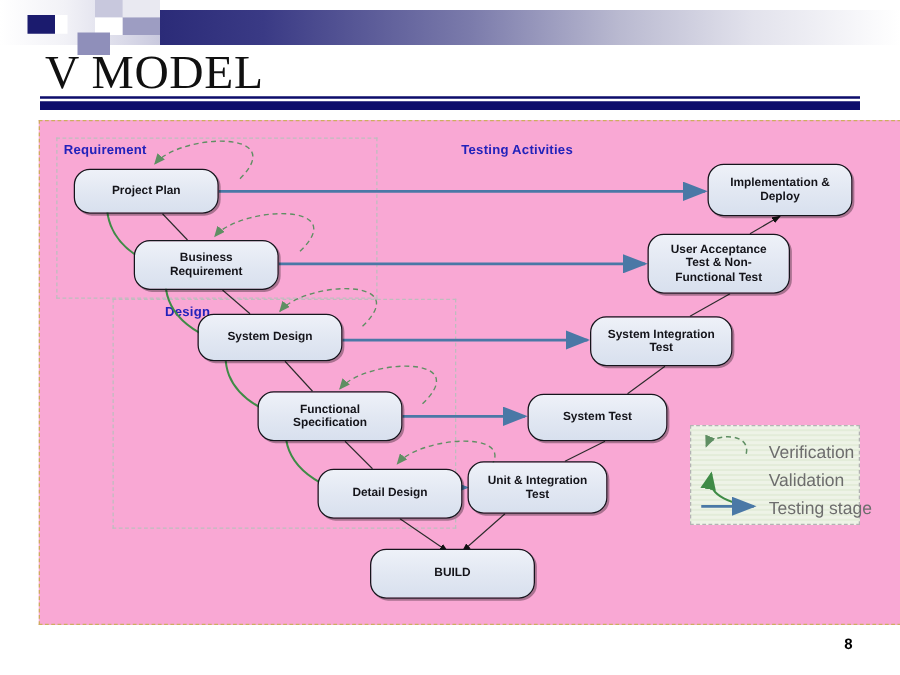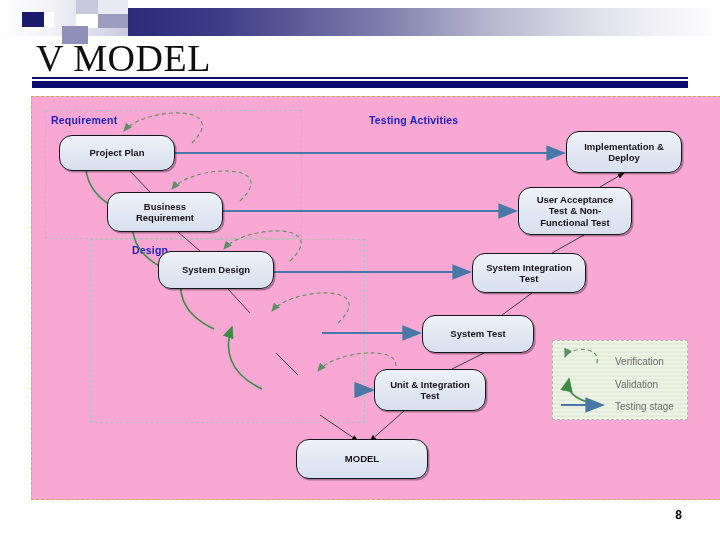--- a/index.html
+++ b/index.html
@@ -59,21 +59,21 @@
   #node-implementation      {left:534px;top:34px;width:116px;height:42px;}
 
   
   #legend{position:absolute;left:520px;top:243px;width:136px;height:80px;
     border:1px dashed #b3b3b3;box-sizing:border-box;
     background:repeating-linear-gradient(0deg,#eef3e7 0px,#eef3e7 2px,#e3ecd9 2px,#e3ecd9 4px);}
   .legend-row{position:absolute;height:20px;display:flex;align-items:center;}
   #legend-row-verification{left:62px;top:10px;}
   #legend-row-validation  {left:62px;top:33px;}
   #legend-row-testing     {left:62px;top:55px;}
-  .legend-text{font-size:10px;color:#6d6d6d;white-space:nowrap;}
+  .legend-text{font-size:14px;color:#6d6d6d;white-space:nowrap;}
 
   
   #page-number{position:absolute;right:38px;top:508px;font-size:12px;font-weight:bold;color:#000;}
   svg{position:absolute;left:0;top:0;overflow:visible;}
 </style>
 </head>
 <body>
 
 <div class="deco" id="deco-fade"></div>
 <div id="header-bar"></div>
@@ -148,21 +148,23 @@
       <path d="M85,112 C54,96 50,72 56,52"></path>
       <path d="M133,172 C100,156 96,132 104,110"></path>
       <path d="M182,232 C148,216 144,192 152,170"></path>
       <path d="M230,292 C196,276 192,252 200,230"></path>
     </g>
   </svg>
 
   <div class="node" id="node-project-plan">Project Plan</div>
   <div class="node" id="node-business-requirement">Business<br>Requirement</div>
   <div class="node" id="node-system-design">System Design</div>
-  <div class="node" id="node-build">MODEL</div>
+  <div class="node" id="node-functional-spec">Functional<br>Specification</div>
+  <div class="node" id="node-detail-design">Detail Design</div>
+  <div class="node" id="node-build">BUILD</div>
   <div class="node" id="node-unit-integration">Unit &amp; Integration<br>Test</div>
   <div class="node" id="node-system-test">System Test</div>
   <div class="node" id="node-system-integration">System Integration<br>Test</div>
   <div class="node" id="node-user-acceptance">User Acceptance<br>Test &amp; Non-<br>Functional Test</div>
   <div class="node" id="node-implementation">Implementation &amp;<br>Deploy</div>
 
   <div id="legend">
     <svg width="136" height="80">
       <path d="M44,22 C48,4 16,6 12,16" stroke="#5f8f63" stroke-width="1.2" fill="none" stroke-dasharray="4 3" marker-end="url(#mk-greend)"></path>
       <path d="M46,64 C16,58 14,48 16,38" stroke="#3f8b46" stroke-width="1.8" fill="none" marker-end="url(#mk-green)"></path>

